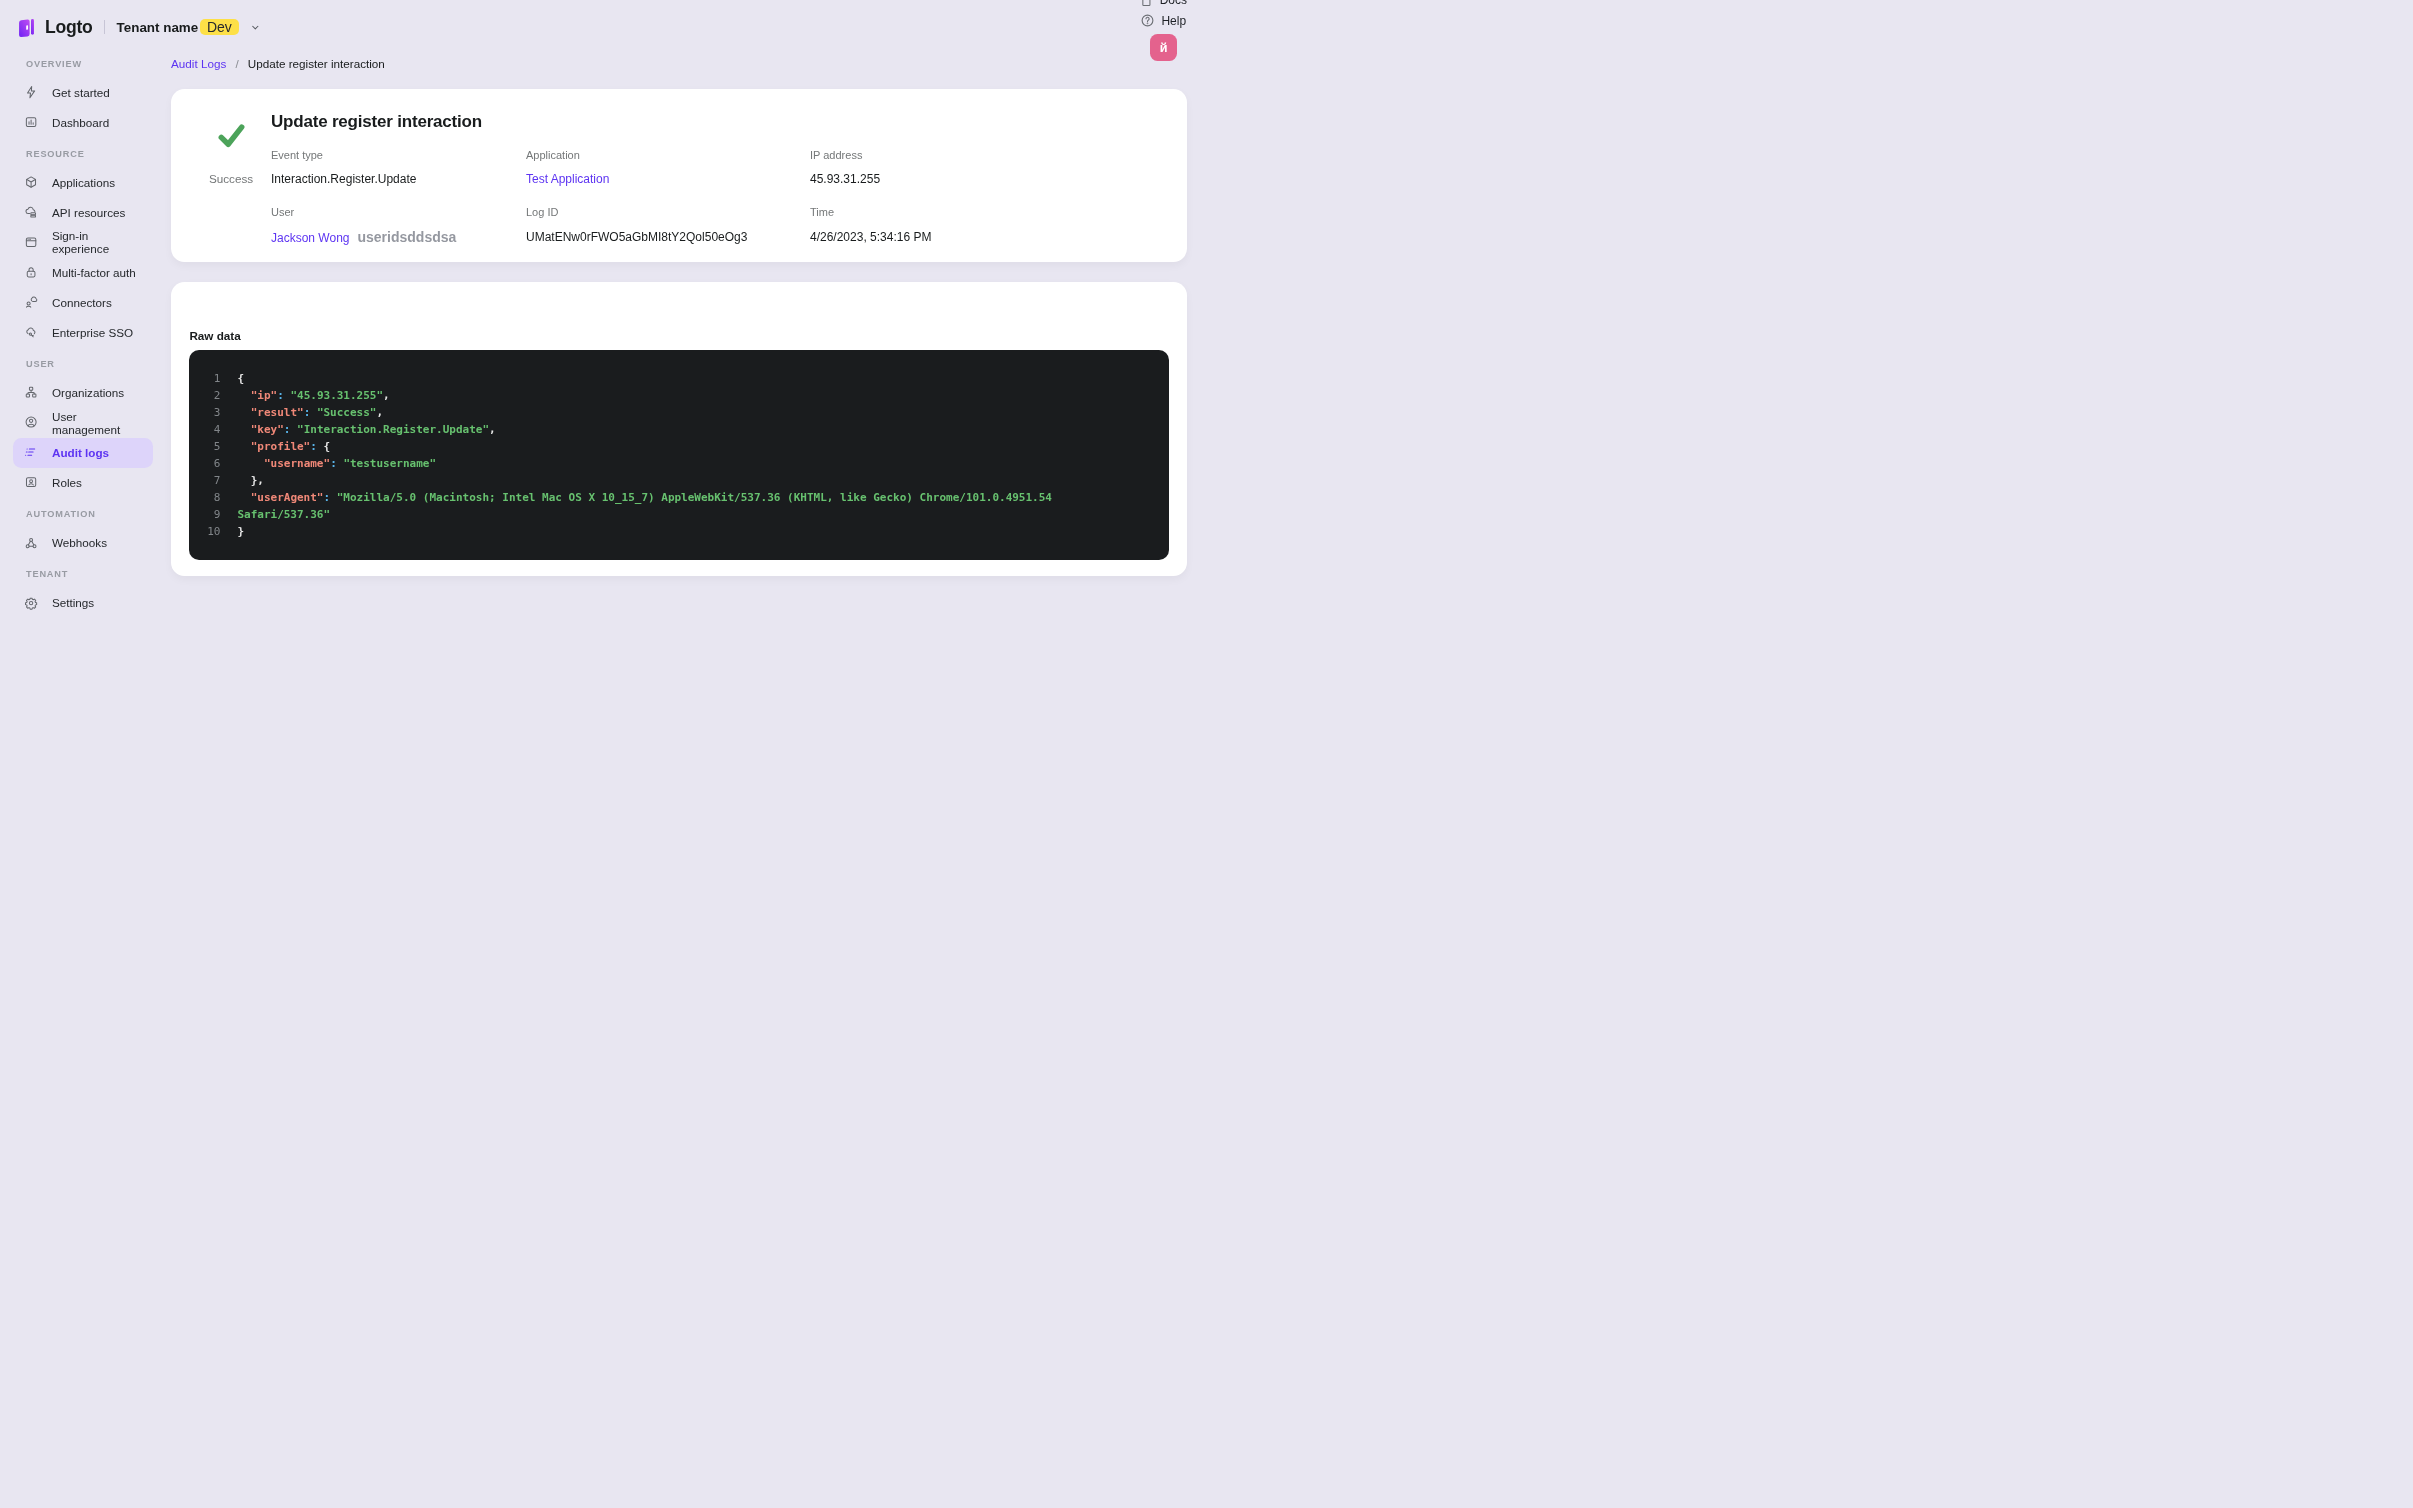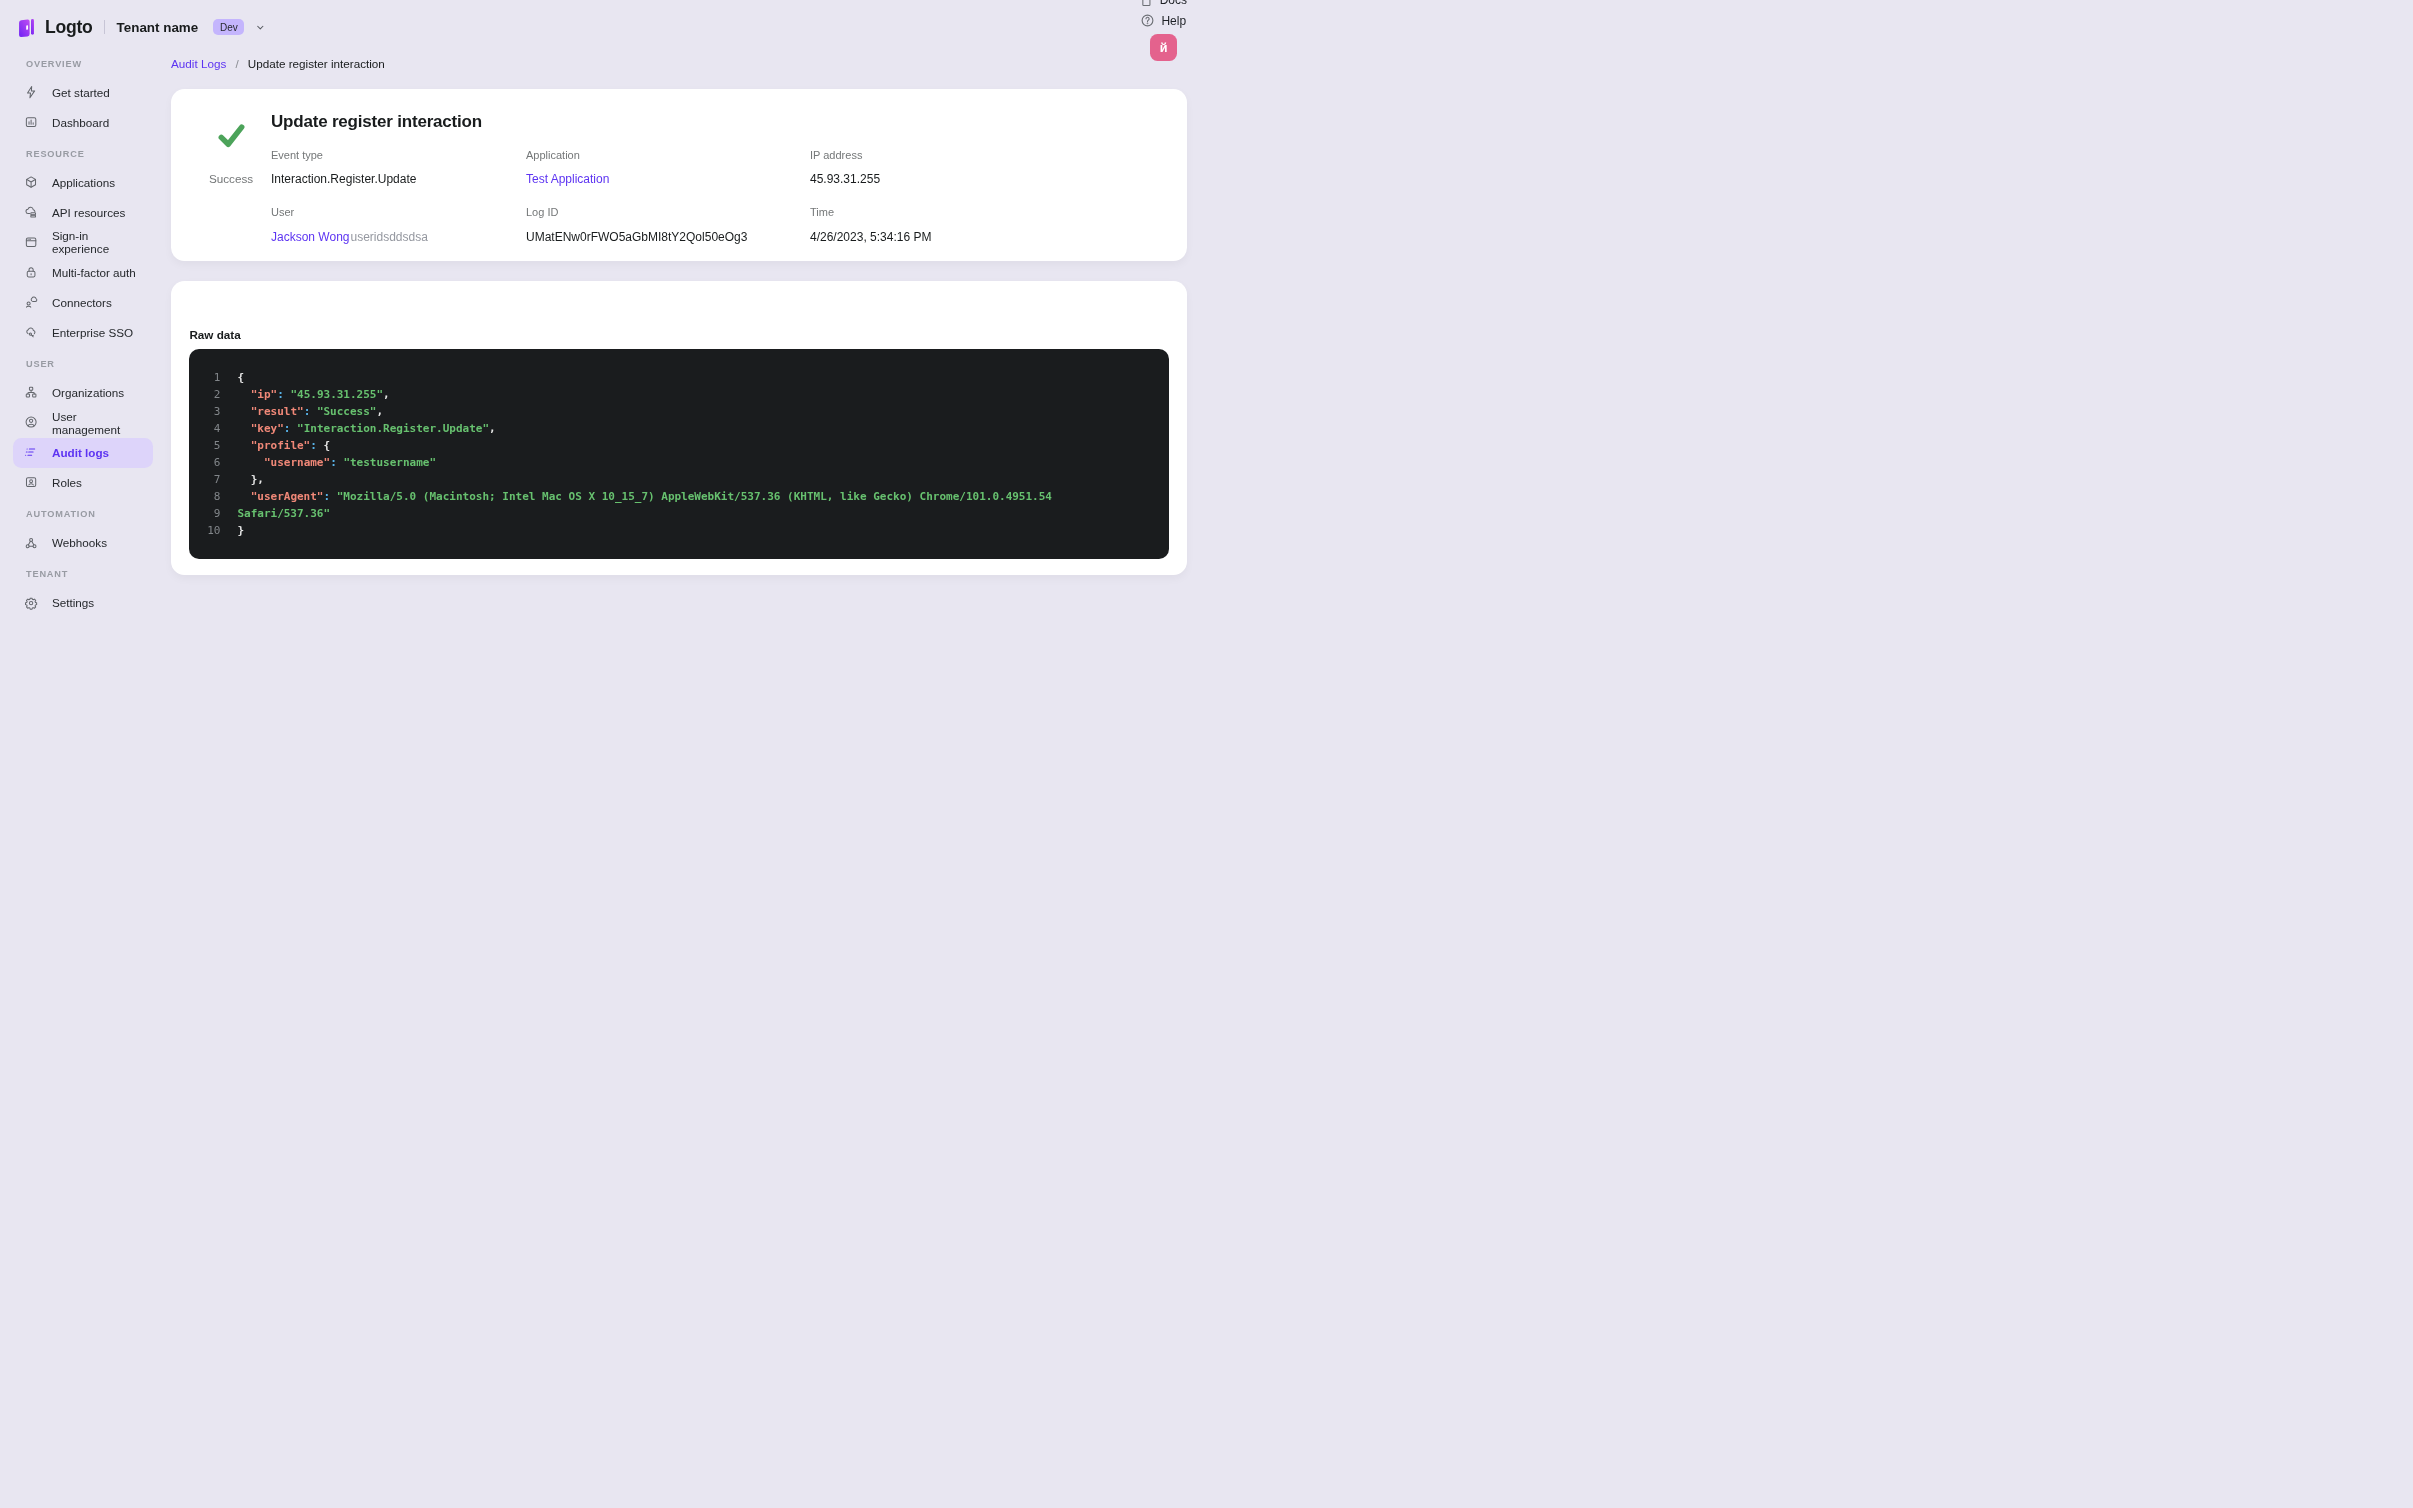--- a/index.html
+++ b/index.html
@@ -10,22 +10,22 @@
     color:#191c1d;
     font-size:11.7px;
   }
   
   .topbar { height:54px; display:flex; align-items:center; padding:0 20px 0 14.2px; }
   .logo { display:flex; align-items:center; gap:5.9px; cursor:pointer; }
   .logo-text { font-size:17.6px; font-weight:700; letter-spacing:-0.3px; }
   .tb-divider { width:0.8px; height:13.4px; background:#c7c5d6; margin:0 11.7px; }
   .tenant-selector { display:flex; align-items:center; cursor:pointer; }
   .tenant-name { font-size:13.4px; font-weight:700; }
-  .env-badge { background:#c4b5fd; color:#27292e; border-radius:5px; padding:2.5px 6.7px;
-               font-size:10px; font-weight:500; margin-left:15px; line-height:11px; }
+  .env-badge { background:#fde047; color:#27292e; border-radius:5px; padding:2.5px 6.7px;
+               font-size:14px; font-weight:500; margin-left:2px; line-height:11px; }
   .chevron { color:#565a60; margin-left:10px; display:flex; }
   .tb-right { margin-left:auto; display:flex; align-items:center; gap:6px;flex-direction:column; }
   .tb-btn { display:flex; align-items:center; gap:6.7px; font-size:12px; color:#1e2126;
             cursor:pointer; }
   .tb-btn .ic { color:#6b6e74; display:flex; }
   .avatar { width:27px; height:27px; border-radius:7.5px; background:var(--avatar-bg,#e4628d);
             color:#fff; display:flex; align-items:center; justify-content:center;
             font-size:12.6px; font-weight:700; cursor:pointer; margin-left:1.7px; }
   
   .layout { display:flex; align-items:flex-start; }
@@ -52,21 +52,21 @@
   .status-col { width:80px; flex:none; display:flex; flex-direction:column; align-items:center;
                 padding-top:6.7px; }
   .status-label { margin-top:18.4px; font-size:11.7px; color:#747778; }
   .detail-main { flex:1; min-width:0; }
   .detail-title { font-size:17px; font-weight:700; letter-spacing:-0.2px; line-height:20px; }
   .fields-grid { margin-top:17px; display:grid; grid-template-columns:255px 284px 1fr;
                  row-gap:20px; }
   .field-label { font-size:11px; line-height:12.6px; color:#747778; margin-bottom:11px; }
   .field-value { font-size:12px; line-height:14.2px; color:#191c1d; }
   .field-value .link { color:var(--accent,#5d34f2); cursor:pointer; text-decoration:none; }
-  .uid-suffix { font-size:12px; color:#9598a0; margin-left:1px; }
+  .uid-suffix { font-size:14px; color:#9598a0; margin-left:8px;font-weight:bold; }
   .span-all { grid-column:1 / -1; }
   
   .raw-card { padding:18.4px 18.4px 16px 18.4px; }
   .raw-title { font-size:11.7px; font-weight:700; line-height:14.2px; margin-bottom:7.5px;margin-top:28px; }
   .code { background:#1a1c1e; border-radius:10px; padding:20px 13.4px 20px 0;
           font-family:"DejaVu Sans Mono", monospace; font-size:11px; font-weight:700;
           line-height:17px; color:#e6e6e6; overflow:hidden; }
   .cl { display:flex; }
   .ln { width:31px; flex:none; text-align:right; margin-right:17px; color:#82868a;
         font-weight:500; }

